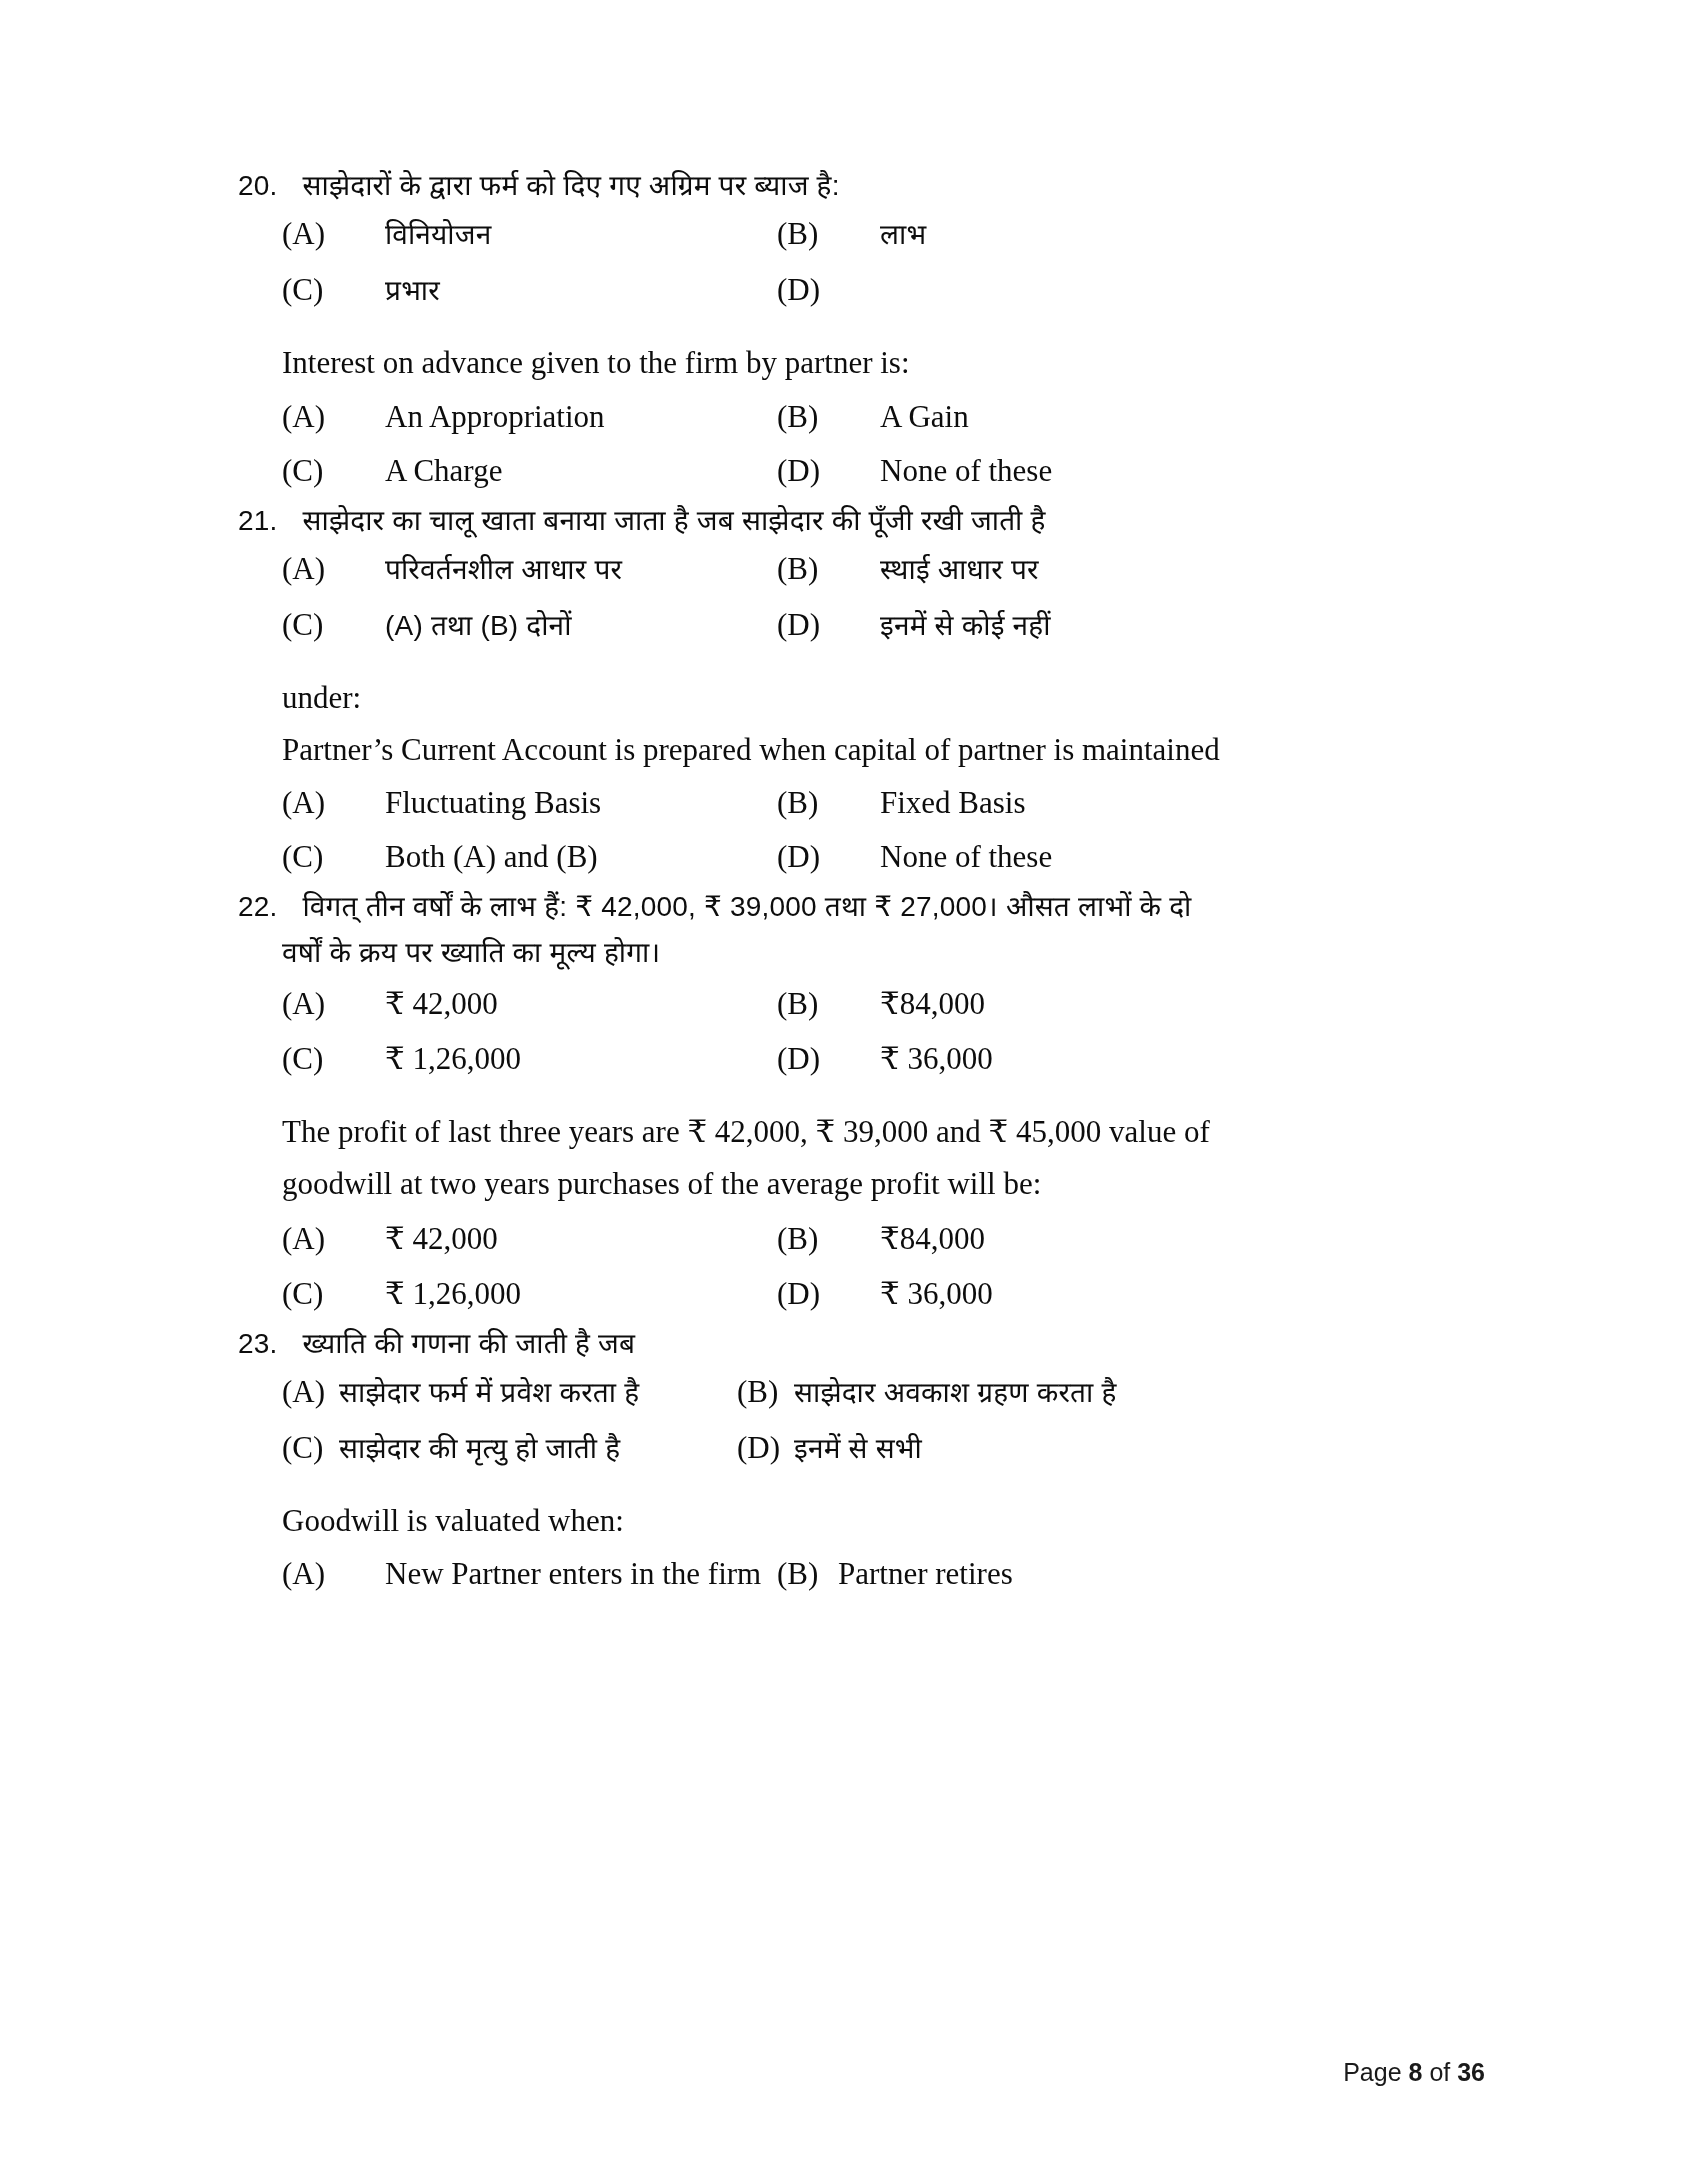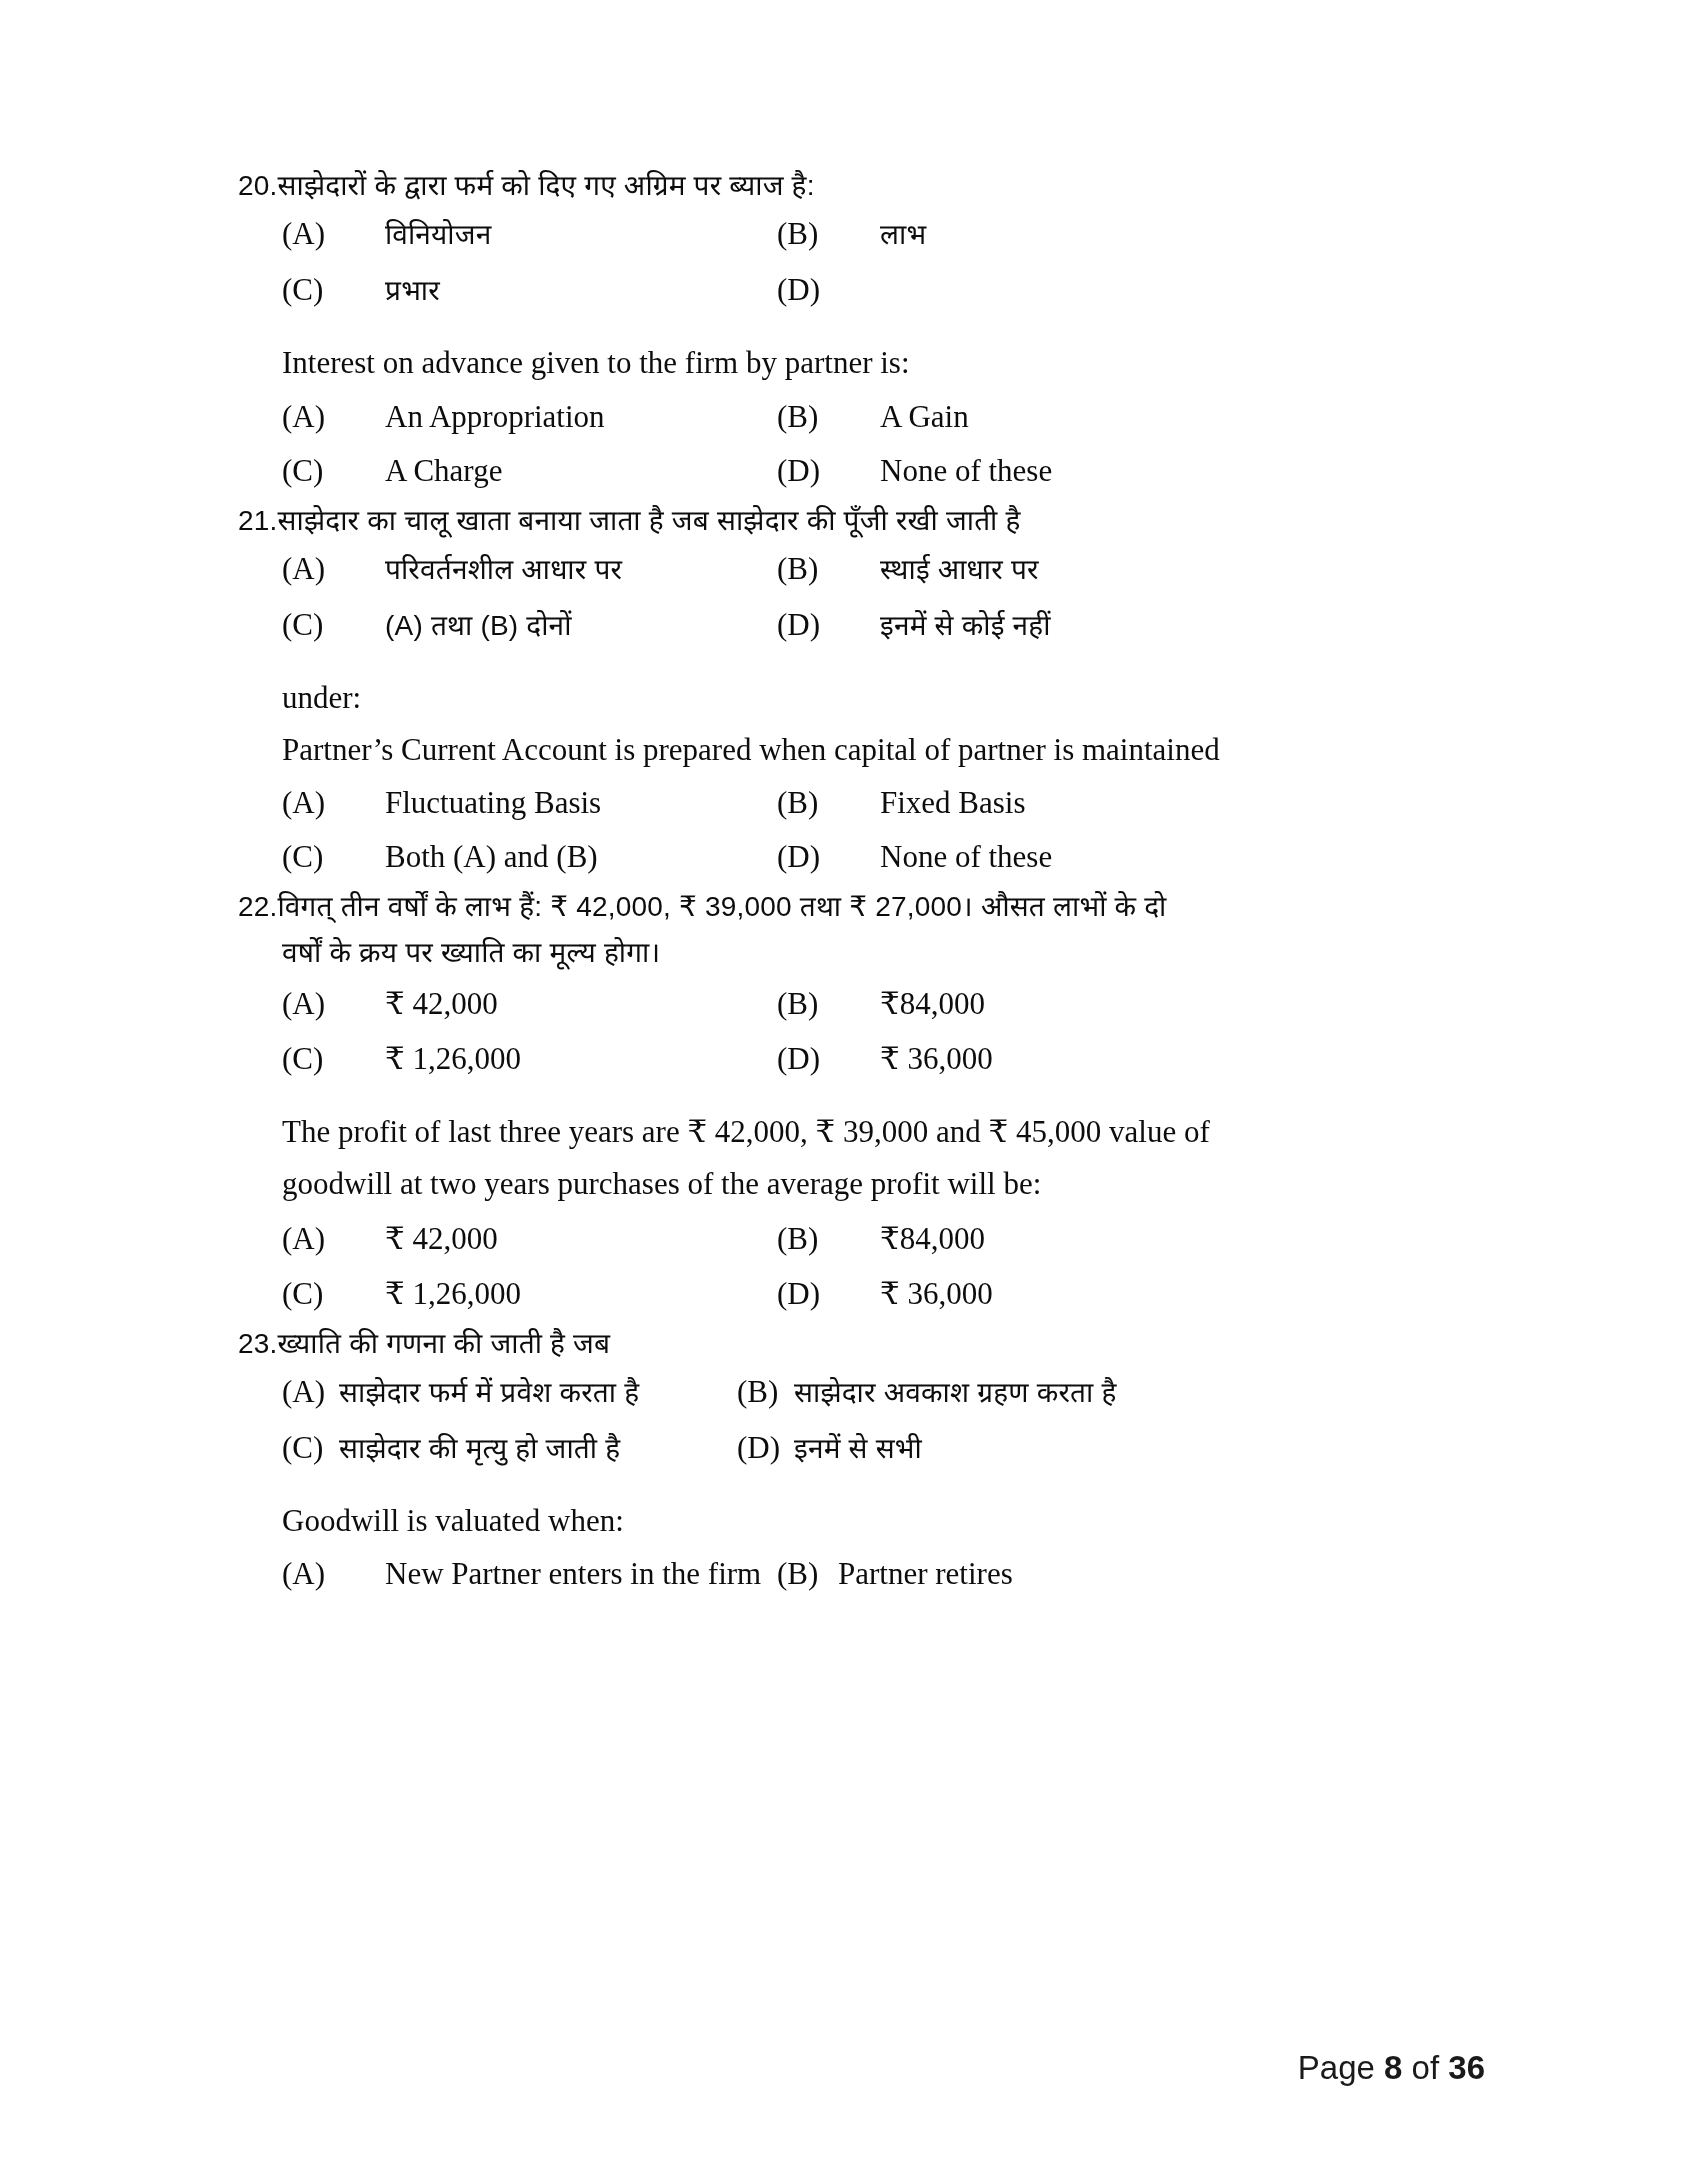--- a/index.html
+++ b/index.html
@@ -35,20 +35,21 @@
     flex: 0 0 auto;
     white-space: pre;
   }
   .qtext {
     flex: 1 1 auto;
   }
   .hin {
     font-family: "Liberation Sans", "DejaVu Sans", sans-serif;
     font-size: 28px;
     letter-spacing: 0.2px;
+    gap: 25px;
   }
   .eng {
     font-family: "Liberation Serif", "DejaVu Serif", serif;
     font-size: 31px;
   }
   .stem {
     margin: 0 0 2px 0;
     padding-left: 44px;
     line-height: 1.62;
   }
@@ -86,21 +87,21 @@
   .optrow.tightrow .opt.col-a { flex: 0 0 455px; }
   .optrow.tightrow .olabel { width: 57px; }
 
   .spacer-sm { height: 16px; }
 
   .footer {
     position: absolute;
     right: 198px;
     bottom: 91px;
     font-family: "Liberation Sans", "DejaVu Sans", sans-serif;
-    font-size: 33px;
+    font-size: 25px;
     color: #1a1a1a;
     white-space: pre;
   }
   .footer b { font-weight: 700; }
 </style>
 </head>
 <body>
 
 <div class="page">
 

